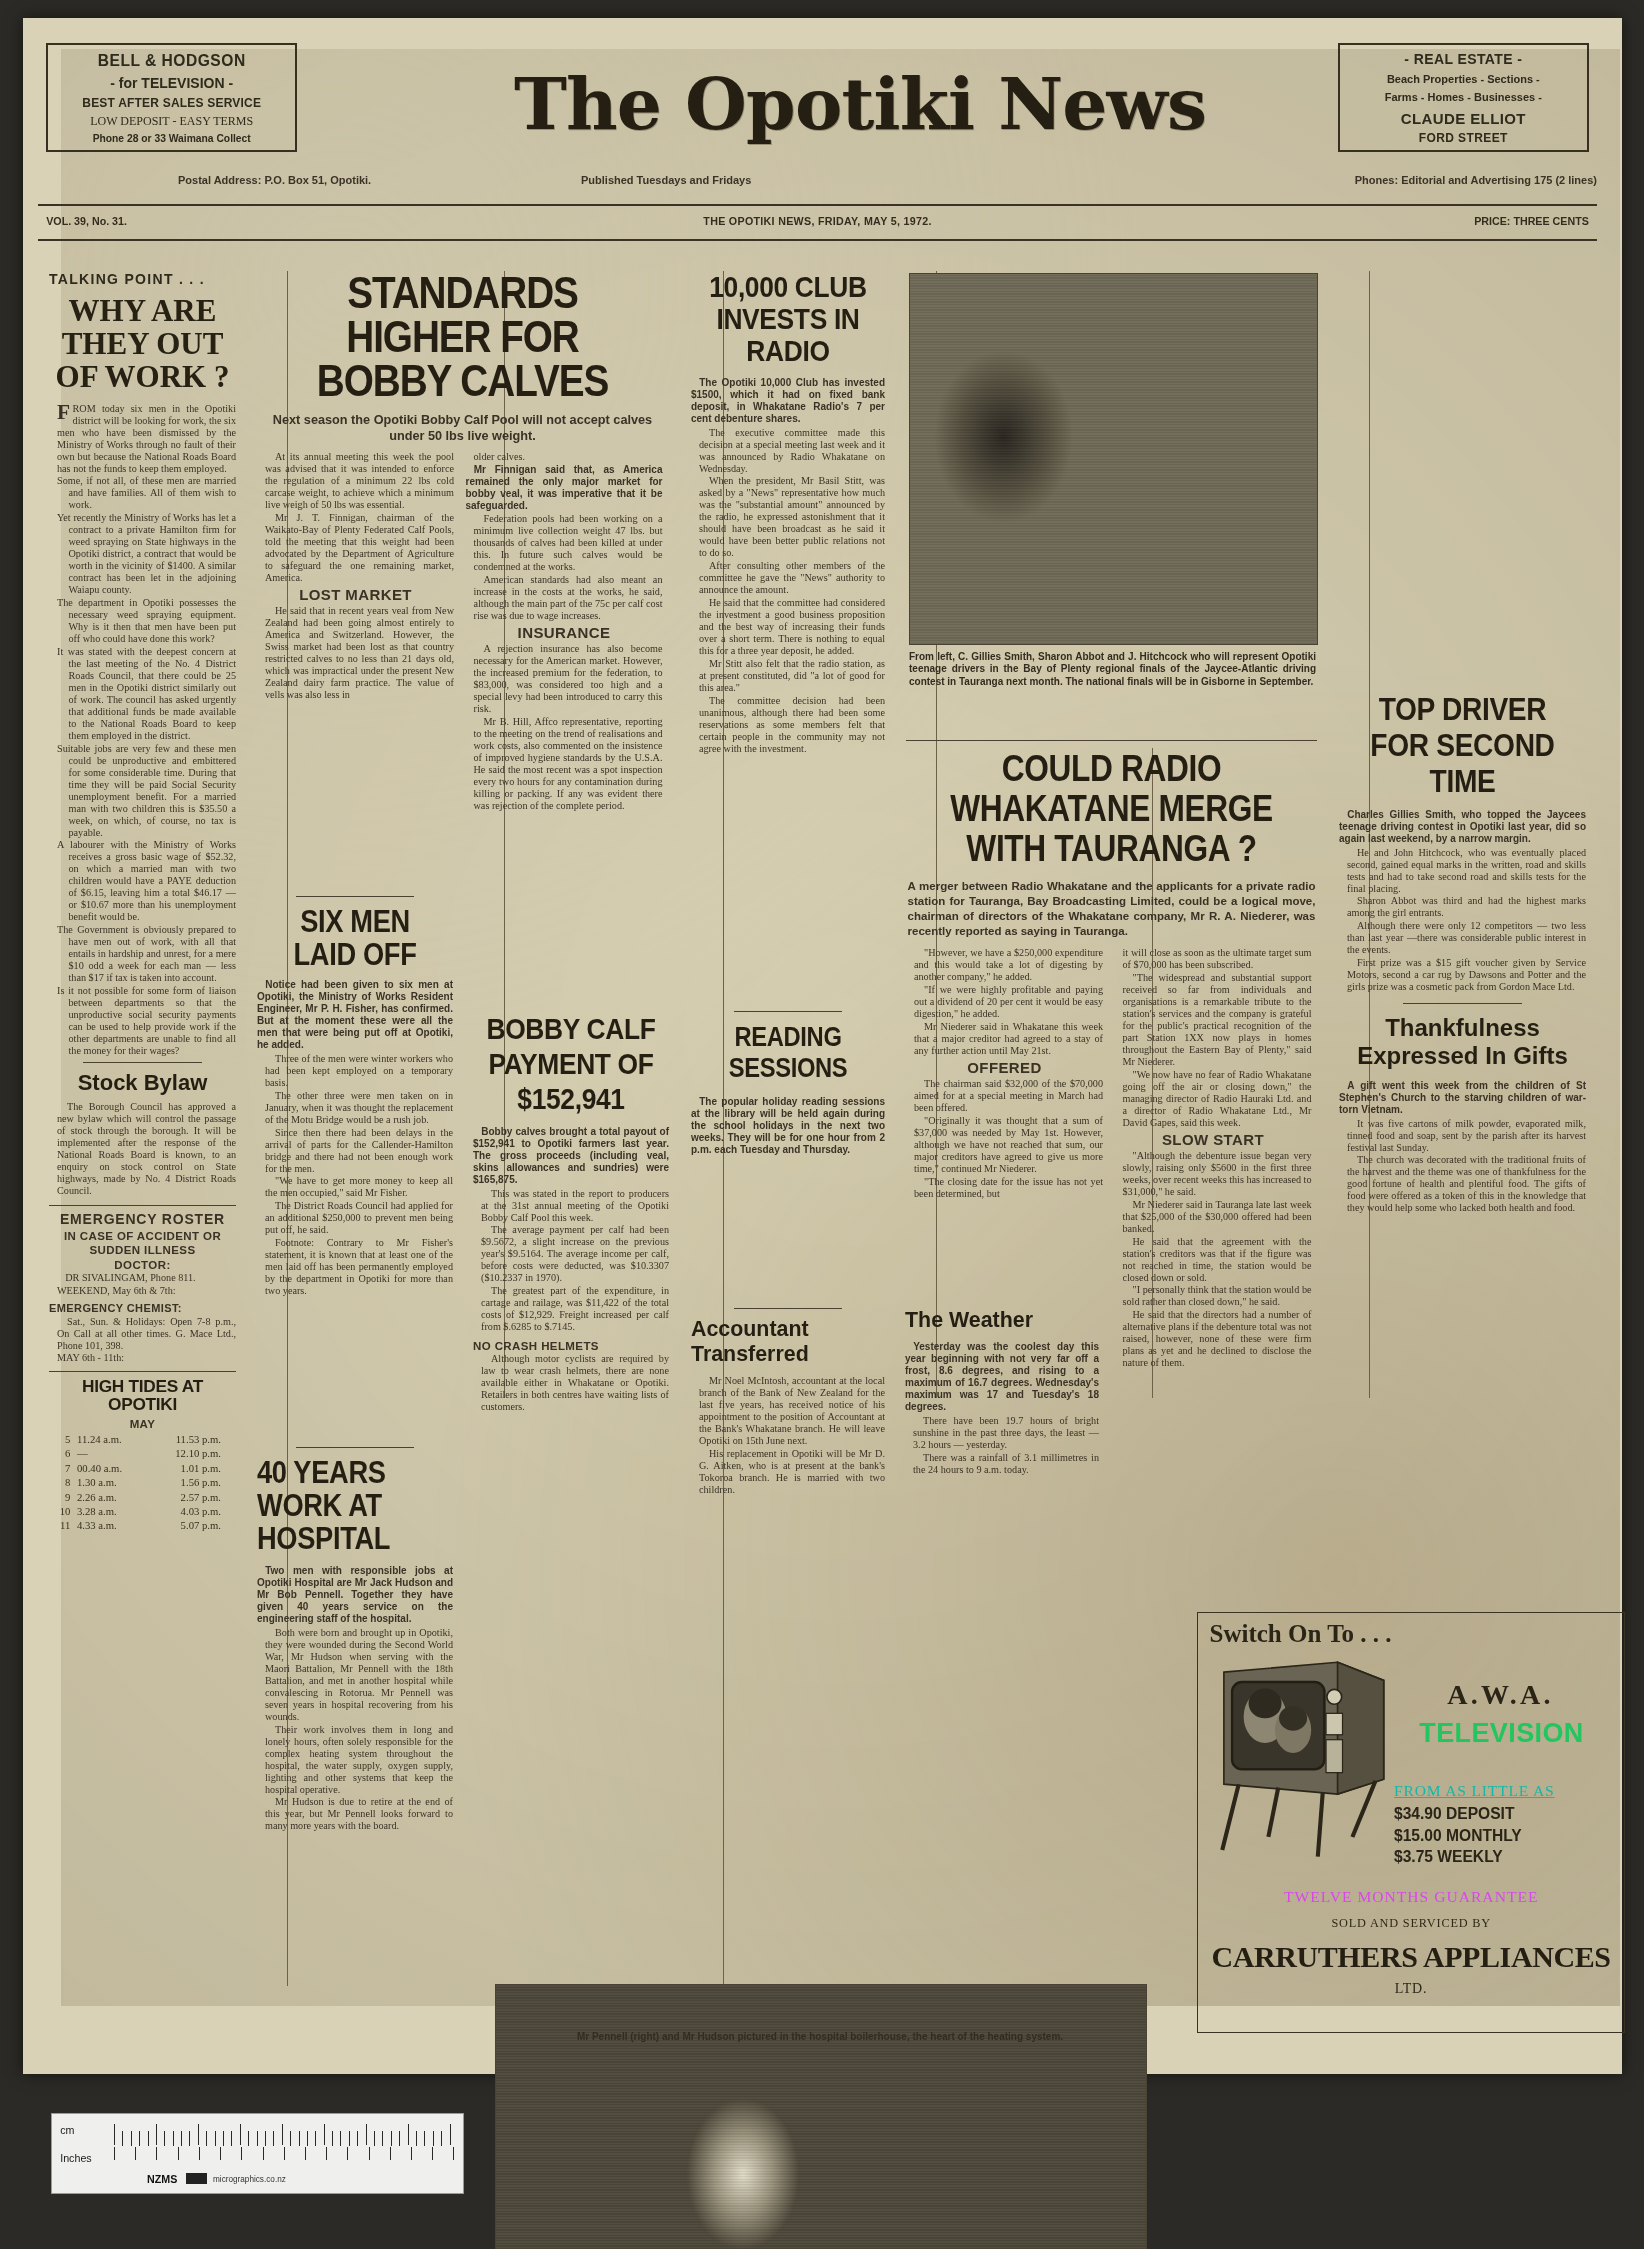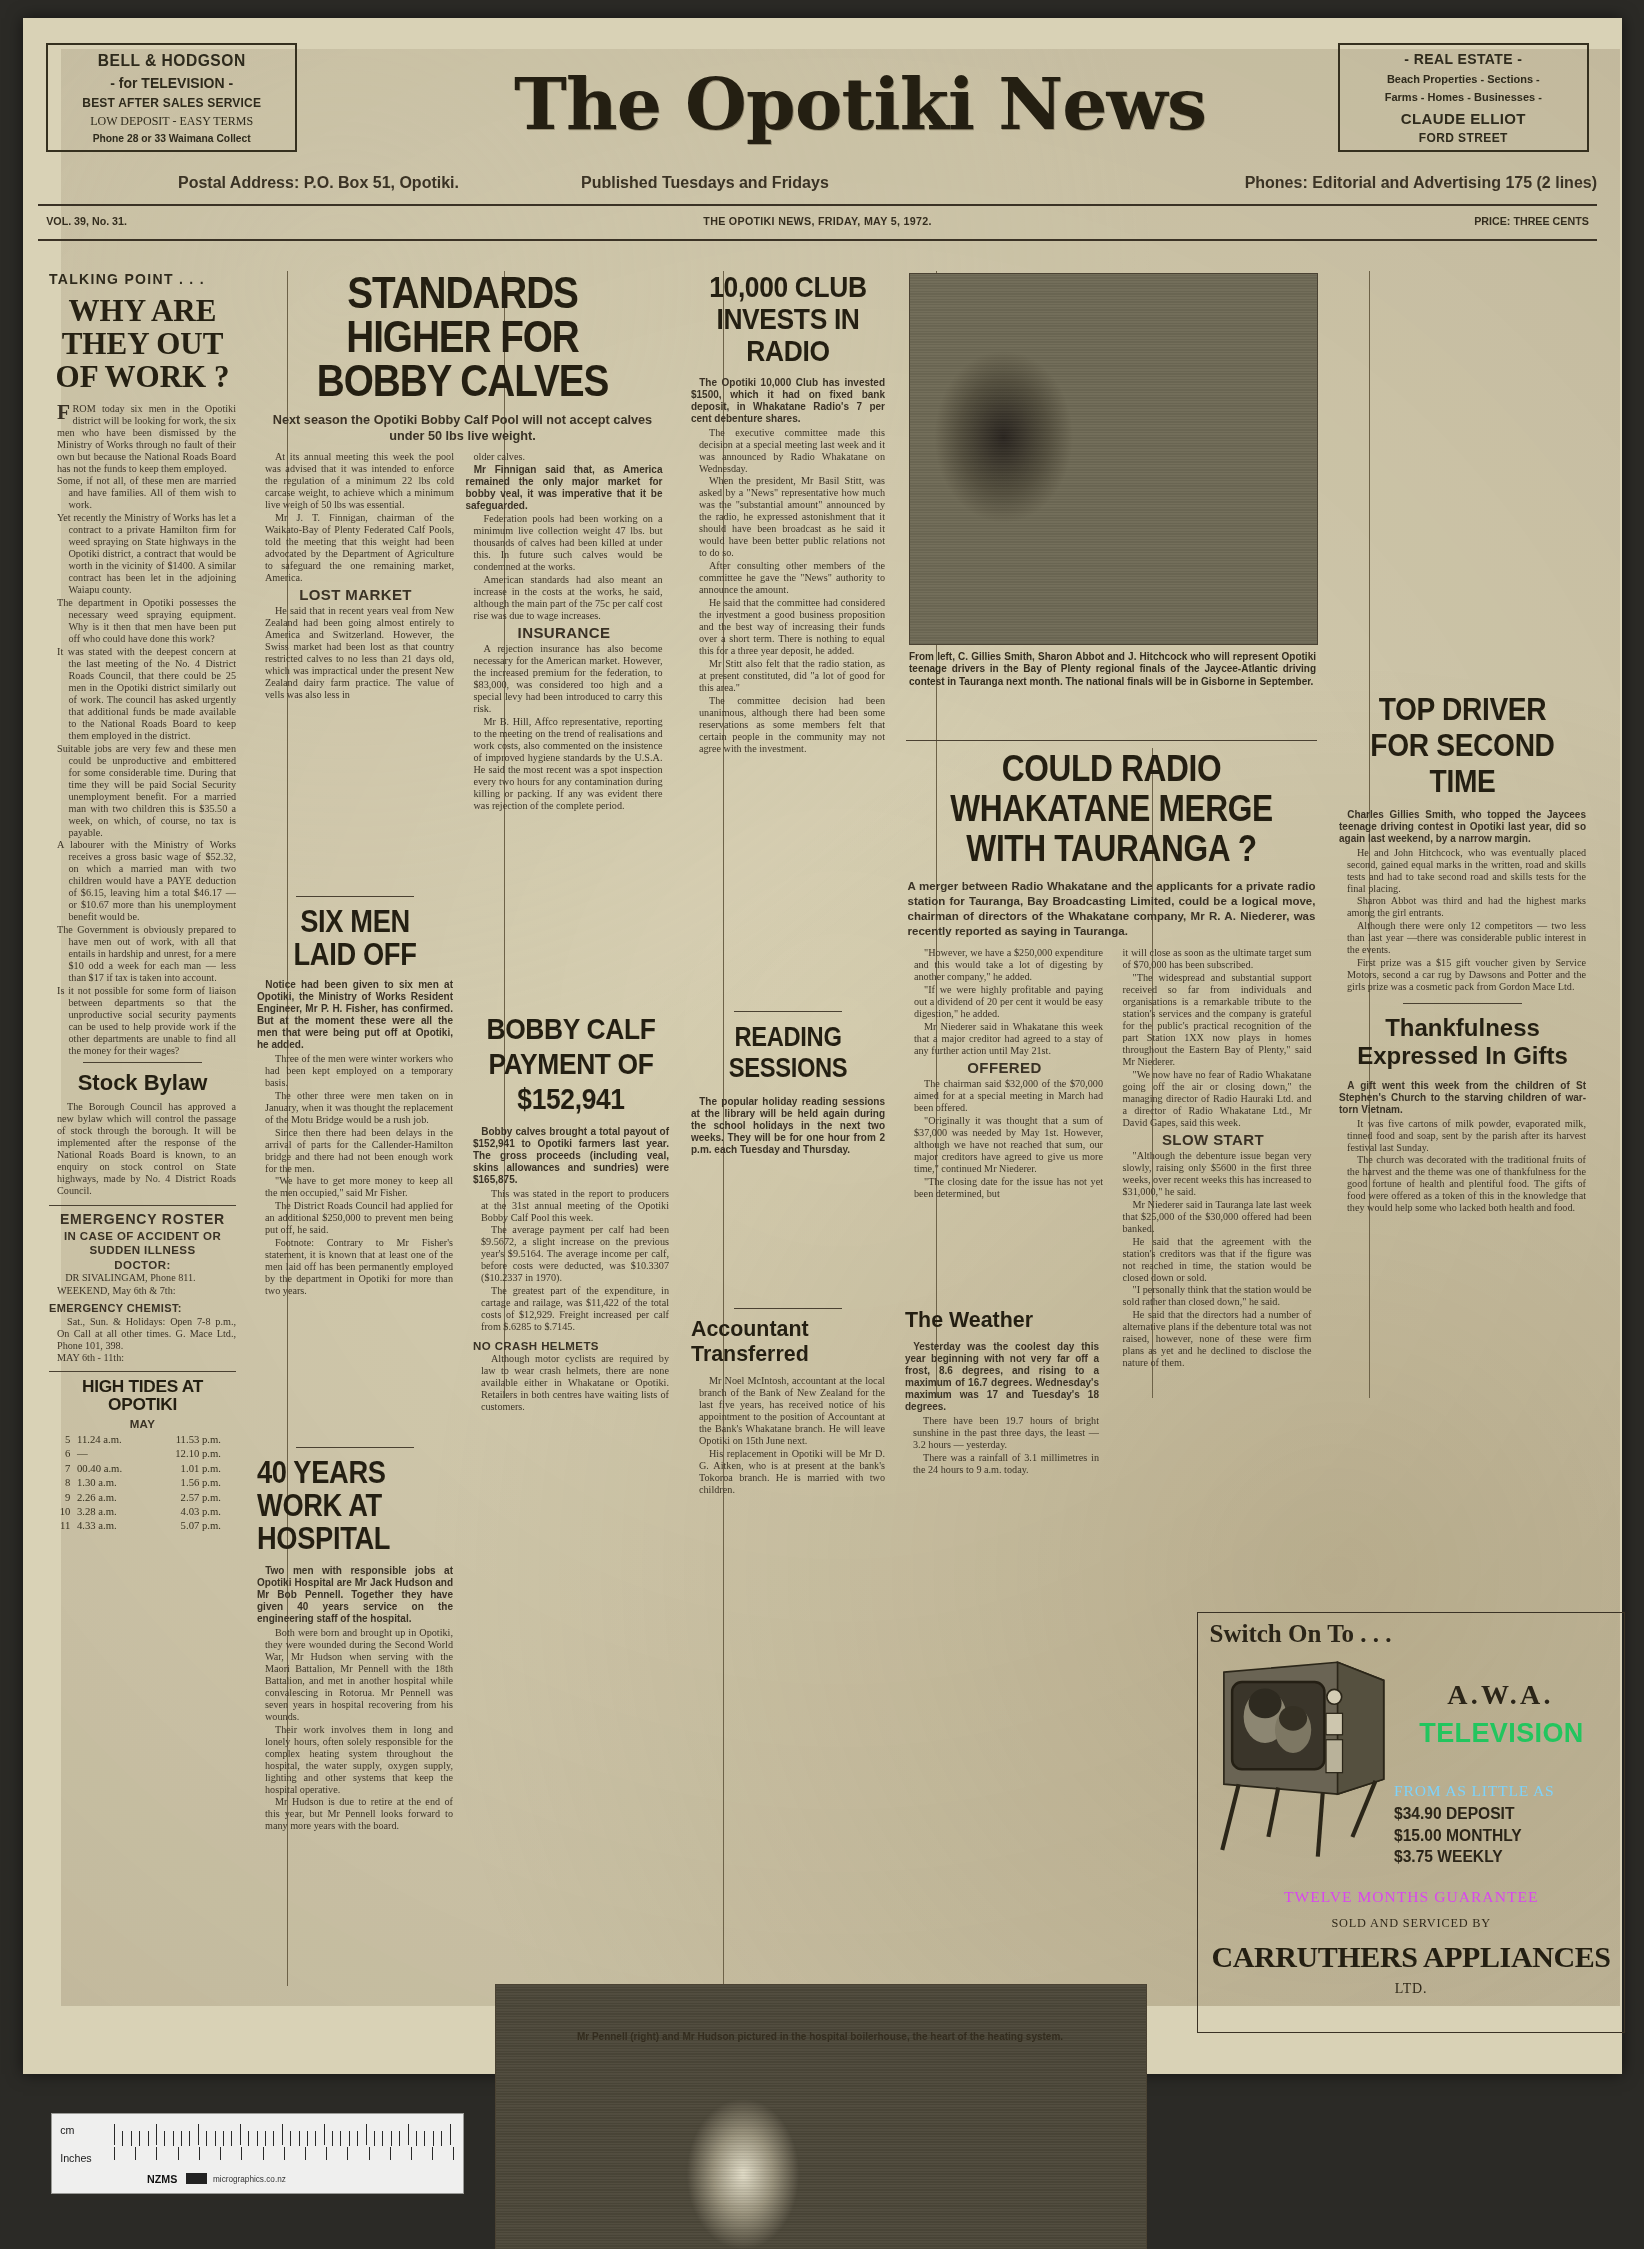--- a/index.html
+++ b/index.html
@@ -41,21 +41,21 @@
   .adbox .r2{font-family:"Liberation Sans",sans-serif;font-weight:bold;font-size:11px;margin-top:5.8px;}
   .adbox .r3{font-family:"Liberation Sans",sans-serif;font-weight:bold;font-size:15px;margin-top:7.4px;letter-spacing:0.4px;}
   .adbox .r4{font-family:"Liberation Sans",sans-serif;font-weight:bold;font-size:12px;margin-top:4.1px;letter-spacing:0.4px;}
 
   #title{position:absolute;left:345px;top:35px;width:954px;text-align:center;
     font-family:"DejaVu Serif",serif;font-weight:bold;font-size:71px;line-height:76px;
     color:#241f12;letter-spacing:-0.8px;
     text-shadow:0.8px 0.8px 0 rgba(60,50,30,.35);}
 
   #mastinfo{position:absolute;left:38px;top:171px;width:1559px;height:21.4px;
-    font-family:"Liberation Sans",sans-serif;font-weight:bold;font-size:16px;color:#3b3325;}
+    font-family:"Liberation Sans",sans-serif;font-weight:bold;font-size:11px;color:#3b3325;}
   #mastinfo .a{position:absolute;left:140px;top:3.3px;}
   #mastinfo .b{position:absolute;left:543px;top:3.3px;}
   #mastinfo .c{position:absolute;right:0px;top:3.3px;}
 
   #volbar{position:absolute;left:38px;top:204px;width:1559px;height:33px;
     border-top:2.5px solid #3a3225;border-bottom:2.5px solid #3a3225;}
   #volbar .inner{position:relative;height:100%;font-family:"Liberation Sans",sans-serif;
     font-weight:bold;font-size:10.7px;color:#342d1f;}
   #volbar .l{position:absolute;left:8.2px;top:9px;}
   #volbar .m{position:absolute;left:0;right:0;top:9px;text-align:center;letter-spacing:0.3px;}
@@ -92,21 +92,21 @@
   .tide td{padding:1.2px 0;}
   .tide .d{width:21.4px;text-align:right;padding-right:6.6px;}
   .tide .am{width:90px;}
   .tide .pm{text-align:right;padding-right:15px;}
 
   
   #awa{position:absolute;border:1.6px solid #3a3225;}
   .awa-switch{font-family:"Liberation Serif",serif;font-weight:bold;font-size:25px;color:#2b2518;}
   .awa-awa{font-family:"Liberation Serif",serif;font-weight:bold;font-size:28px;letter-spacing:3.3px;color:#2b2518;text-align:center;}
   .awa-tv{font-family:"Liberation Sans",sans-serif;font-weight:bold;font-size:27px;letter-spacing:0.4px;color:#22c55e;text-align:center;}
-  .awa-from{font-family:"Liberation Serif",serif;font-size:15.6px;letter-spacing:0.8px;color:#7dd3fc;}
+  .awa-from{font-family:"Liberation Serif",serif;font-size:15.6px;letter-spacing:0.8px;color:#14b8a6;text-decoration:underline;}
   .awa-price{font-family:"Liberation Sans",sans-serif;font-weight:bold;font-size:15.6px;color:#2b2518;}
   .awa-guar{font-family:"Liberation Serif",serif;font-size:15.6px;letter-spacing:1px;text-align:center;color:#d946ef;}
   .awa-sold{font-family:"Liberation Serif",serif;font-size:12.3px;letter-spacing:0.8px;text-align:center;color:#2f2819;}
   .awa-car{font-family:"Liberation Serif",serif;font-weight:bold;font-size:30px;text-align:center;color:#241f12;letter-spacing:-0.4px;}
   .awa-ltd{font-family:"Liberation Serif",serif;font-size:14px;text-align:center;color:#2f2819;letter-spacing:0.8px;}
 
   
   #scalebar{position:absolute;left:51px;top:2113px;width:411px;height:79px;background:#efefee;border:0.8px solid #9a9a96;}
   #scalebar .tickrow{position:absolute;left:62px;top:5px;width:342px;height:28px;}
   #scalebar .tickrow i{position:absolute;top:11.5px;width:0.8px;height:15px;background:#2a2a2a;}

